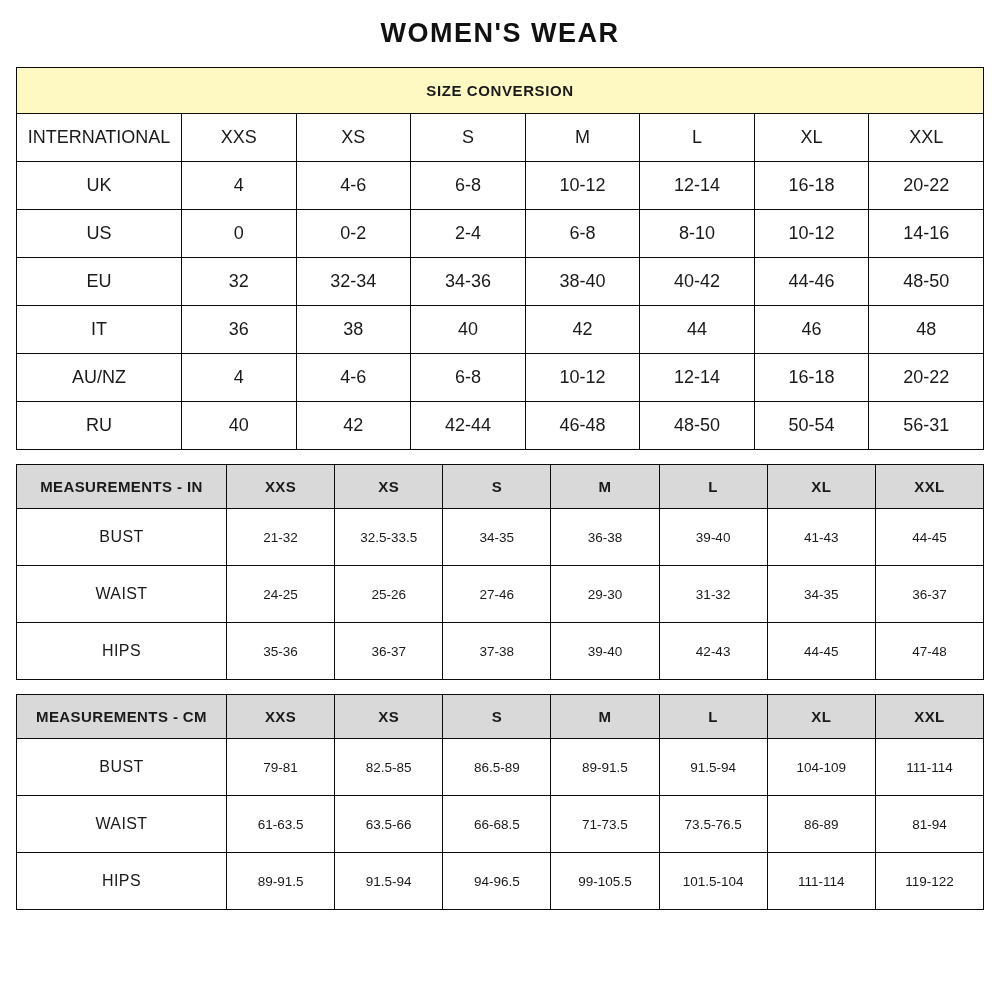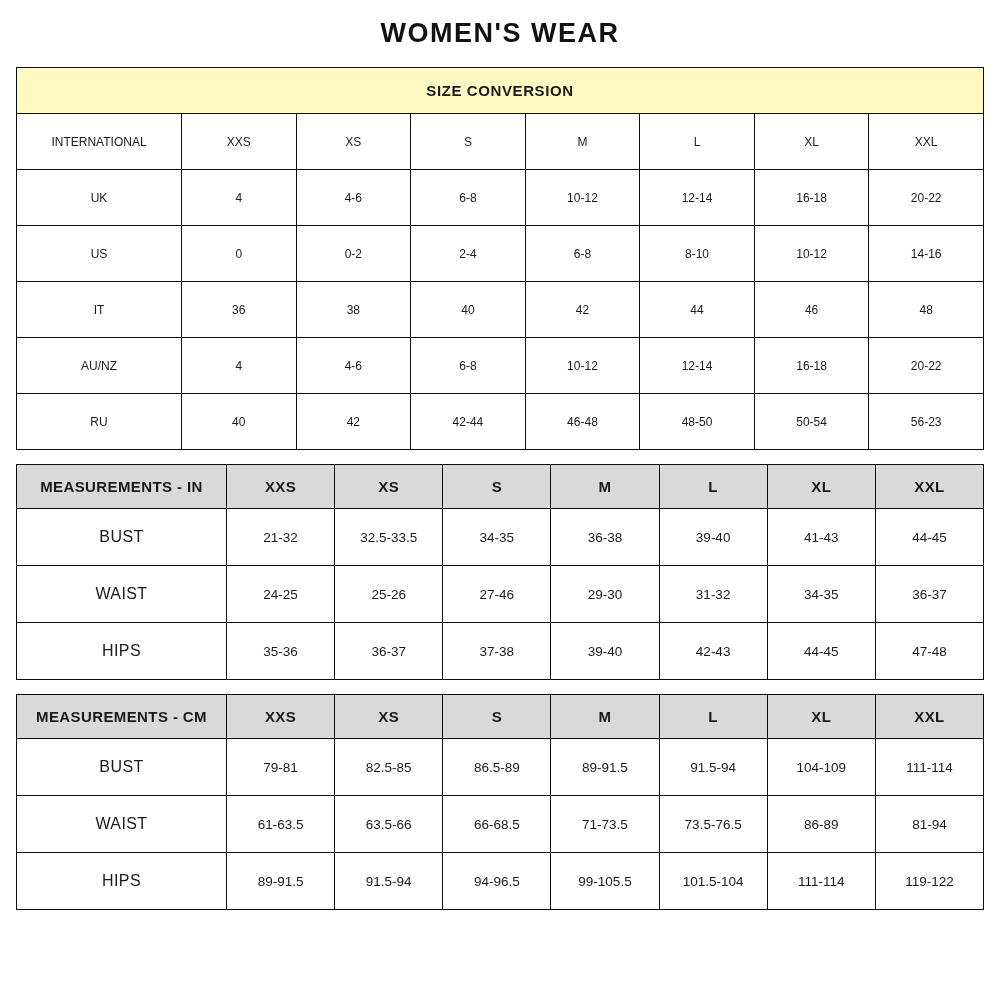--- a/index.html
+++ b/index.html
@@ -23,21 +23,21 @@
   table { border-collapse: collapse; width: 100%; table-layout: fixed; }
   td {
     border: 1.5px solid #0b0b0b;
     text-align: center;
     vertical-align: middle;
     padding: 0 4px;
     overflow: hidden;
     white-space: nowrap;
   }
   
-  .t-size td { height: 56px; font-size: 12px; }
+  .t-size td { height: 48px; font-size: 18px; }
   .t-size td.banner {
     height: 46px;
     font-size: 15px;
     font-weight: 700;
     letter-spacing: 0.6px;
     background: #fef9c3;
   }
   
   .t-meas { margin-top: 14px; border-radius: 16px; }
   .t-meas tr.hrow td {
@@ -96,20 +96,30 @@
       <td>US</td>
       <td>0</td>
       <td>0-2</td>
       <td>2-4</td>
       <td>6-8</td>
       <td>8-10</td>
       <td>10-12</td>
       <td>14-16</td>
     </tr>
     <tr>
+      <td>EU</td>
+      <td>32</td>
+      <td>32-34</td>
+      <td>34-36</td>
+      <td>38-40</td>
+      <td>40-42</td>
+      <td>44-46</td>
+      <td>48-50</td>
+    </tr>
+    <tr>
       <td>IT</td>
       <td>36</td>
       <td>38</td>
       <td>40</td>
       <td>42</td>
       <td>44</td>
       <td>46</td>
       <td>48</td>
     </tr>
     <tr>
@@ -123,21 +133,21 @@
       <td>20-22</td>
     </tr>
     <tr>
       <td>RU</td>
       <td>40</td>
       <td>42</td>
       <td>42-44</td>
       <td>46-48</td>
       <td>48-50</td>
       <td>50-54</td>
-      <td>56-23</td>
+      <td>56-31</td>
     </tr>
   </tbody>
     </table>
 
   <table class="t-meas">
     <colgroup>
         <col style="width:210px">
         <col>
         <col>
         <col>

